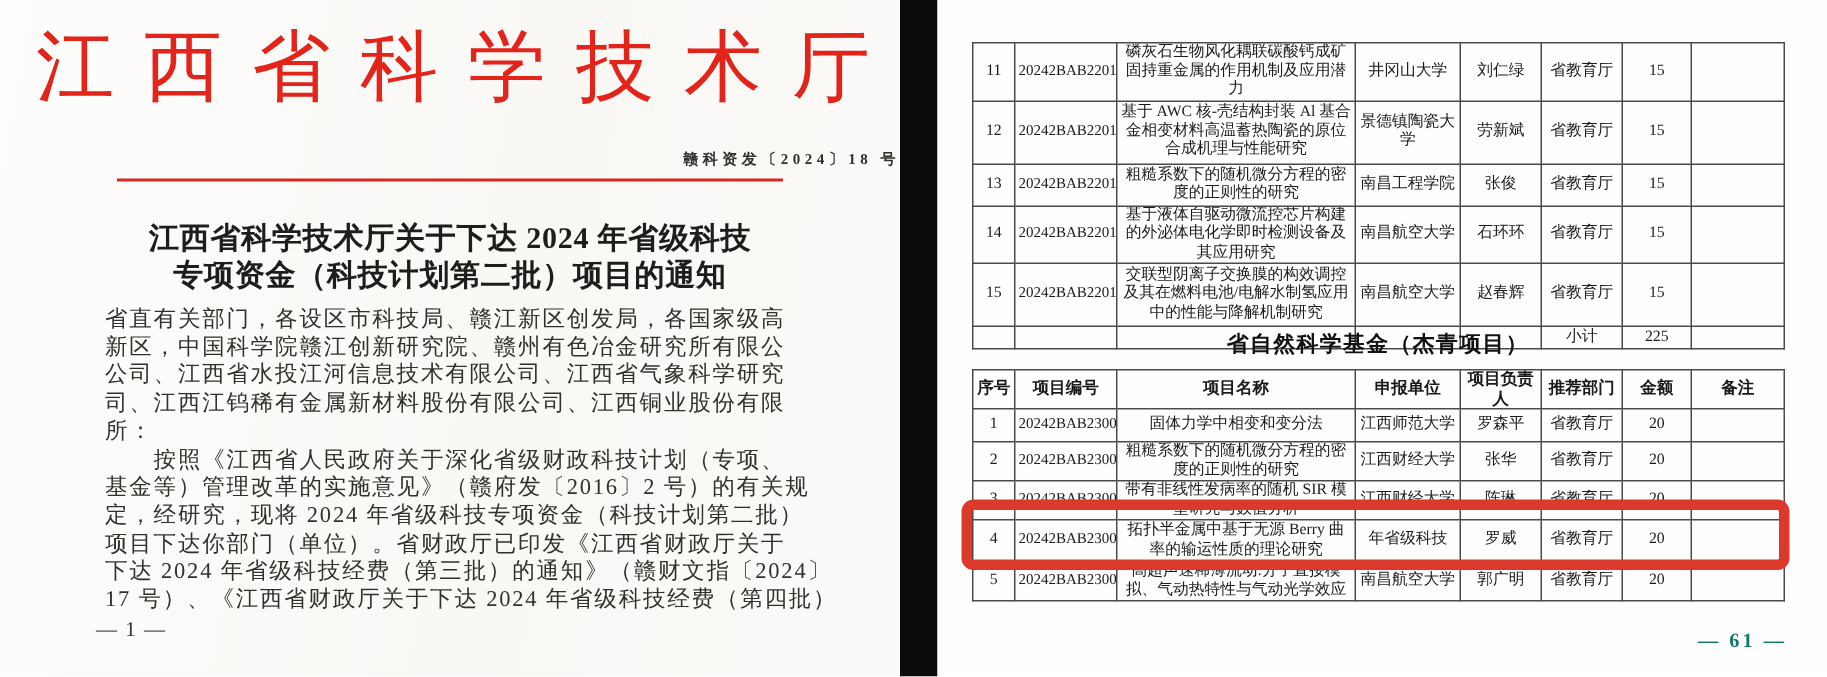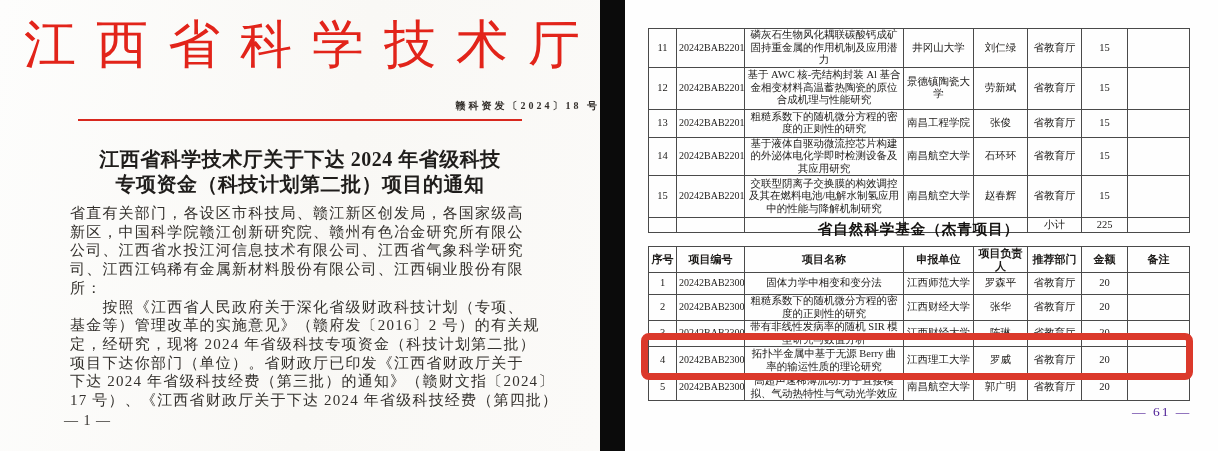--- a/index.html
+++ b/index.html
@@ -74,22 +74,22 @@
   .section-title{
     position:absolute;top:220px;left:23px;width:541px;
     text-align:center;font-weight:bold;font-size:14.5px;
     color:#141210;letter-spacing:1px;font-family:Liberation Mono, monospace;
   }
   .highlight-box{
     position:absolute;left:16px;top:333px;width:538px;height:33px;
     border:7px solid #db392b;border-radius:8px;z-index:5;pointer-events:none;
   }
   .page-num-right{
-    position:absolute;top:404px;left:507px;
-    font-size:13.5px;letter-spacing:2px;color:#4c1d95;
+    position:absolute;top:419px;left:507px;
+    font-size:13.5px;letter-spacing:2px;color:#0f766e;font-weight:bold;
   }
 </style>
 </head>
 <body>
 
 <div class="canvas">
 
   <div class="left-page">
     <div class="agency-title">江西省科学技术厅</div>
     <div class="doc-number">赣科资发〔2024〕18 号</div>
@@ -246,21 +246,21 @@
           <td>江西财经大学</td>
           <td>陈琳</td>
           <td>省教育厅</td>
           <td>20</td>
           <td></td>
         </tr>
         <tr class="r-4">
           <td>4</td>
           <td class="code-cell">20242BAB23005</td>
           <td class="title-cell">拓扑半金属中基于无源 Berry 曲率的输运性质的理论研究</td>
-          <td>江西理工大学</td>
+          <td>年省级科技</td>
           <td>罗威</td>
           <td>省教育厅</td>
           <td>20</td>
           <td></td>
         </tr>
         <tr class="r-5">
           <td>5</td>
           <td class="code-cell">20242BAB23006</td>
           <td class="title-cell">高超声速稀薄流动:分子直接模拟、气动热特性与气动光学效应</td>
           <td>南昌航空大学</td>

